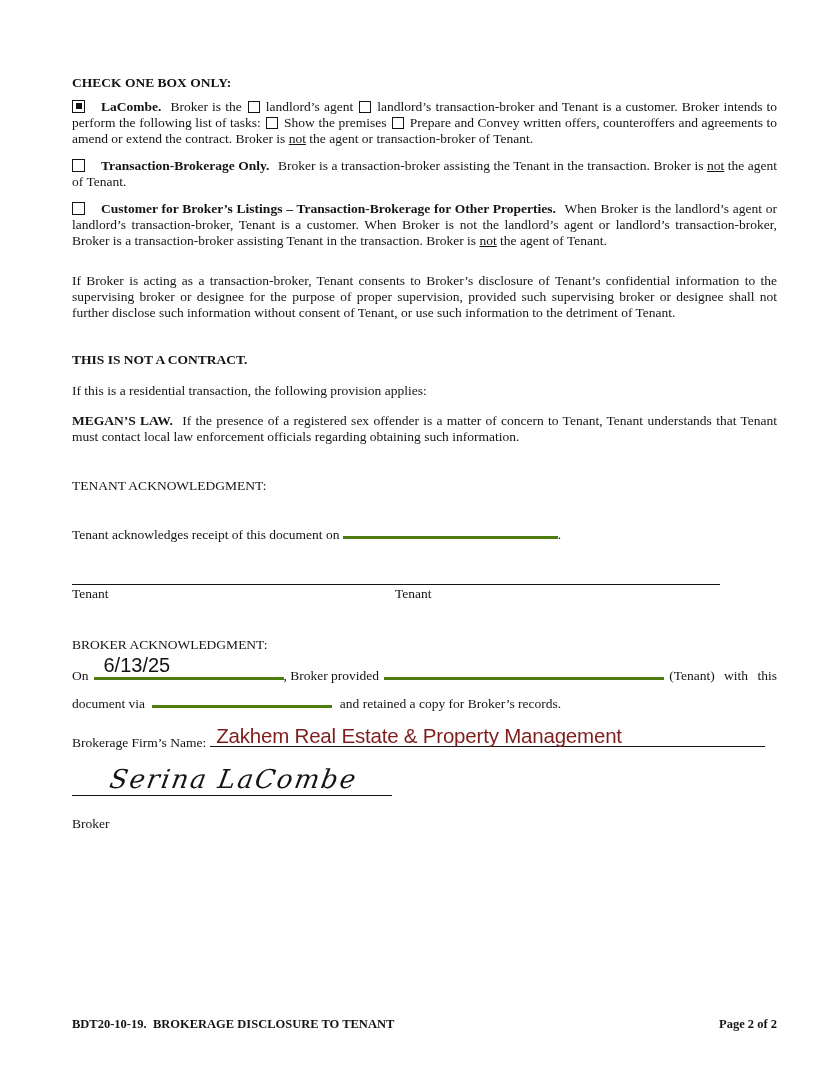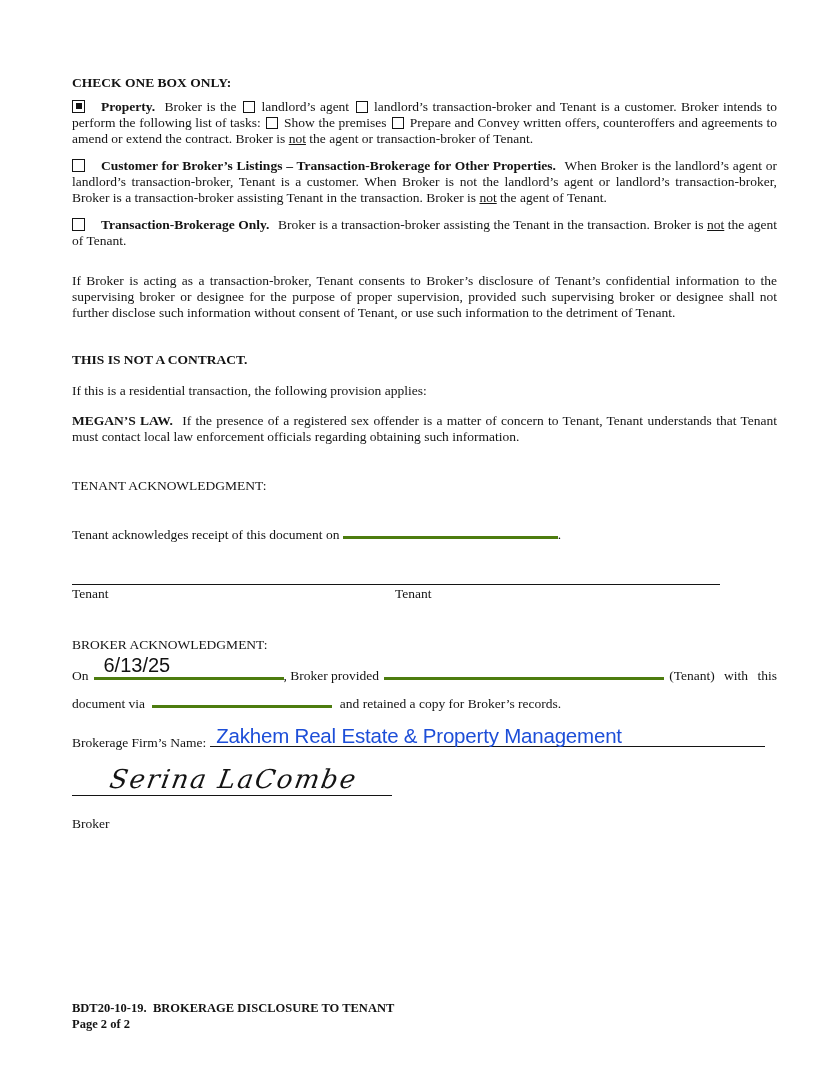--- a/index.html
+++ b/index.html
@@ -74,69 +74,69 @@
   }
   .bk-line2 { margin-top:8px; }
   .via-line { width:180px; height:13px; margin:0 4px 0 4px; }
 
   .firm-row { margin-top:8px; margin-right:12px; display:flex; align-items:baseline; }
   .firm-label { white-space:nowrap; }
   .firm-line { flex:1; height:26px; margin-left:4px; border-bottom:1.4px solid #141414; position:relative; }
   .firm-value {
     position:absolute; left:6px; bottom:2px;
     font-family:"Liberation Sans", sans-serif;
-    font-size:20.5px; letter-spacing:-0.2px; white-space:nowrap; color:#1d4ed8;
+    font-size:20.5px; letter-spacing:-0.2px; white-space:nowrap; color:#7f1d1d;
   }
 
   .broker-sign { margin-top:12px; width:320px; }
   .broker-sign-line { border-bottom:1.6px solid #141414; padding-left:38px; }
   .signature-script {
     display:inline-block;
     font-family:"DejaVu Serif", serif;
     font-style:italic; font-size:26px; line-height:32px;
     letter-spacing:2px; transform:skewX(-10deg); color:#141414;
     white-space:nowrap;
   }
   .broker-label { margin-top:20px; }
 
   .footer {
     position:absolute; left:72px; right:58px; bottom:48px;
     display:flex; justify-content:space-between;
-    font-weight:bold; font-size:12.5px;flex-direction:column;
+    font-weight:bold; font-size:12.5px;
   }
   .pre { white-space:pre-wrap; }
 </style>
 </head>
 <body>
 
 <div class="page">
   <div class="content">
 
     <p class="h-bold">CHECK ONE BOX ONLY:</p>
 
-    <p class="opt opt1"><span class="cb checked"></span><span class="ttl">Property.</span>
+    <p class="opt opt1"><span class="cb checked"></span><span class="ttl">LaCombe.</span>
       <span>Broker is the</span>
       <span class="cbs"></span>
       <span>landlord’s agent</span>
       <span class="cbs"></span>
       <span>landlord’s transaction-broker and Tenant is a customer. Broker intends to perform the following list of tasks:</span>
       <span class="cbs"></span>
       <span>Show the premises</span>
       <span class="cbs"></span>
       <span>Prepare and Convey written offers, counteroffers and agreements to amend or extend the contract. Broker is</span>
       <span class="u">not</span>
       <span>the agent or transaction-broker of Tenant.</span></p>
 
-    <p class="opt opt2"><span class="cb"></span><span class="ttl">Customer for Broker’s Listings – Transaction-Brokerage for Other Properties.</span>
-      <span>When Broker is the landlord’s agent or landlord’s transaction-broker, Tenant is a customer. When Broker is not the landlord’s agent or landlord’s transaction-broker, Broker is a transaction-broker assisting Tenant in the transaction. Broker is</span>
+    <p class="opt opt3"><span class="cb"></span><span class="ttl">Transaction-Brokerage Only.</span>
+      <span>Broker is a transaction-broker assisting the Tenant in the transaction. Broker is</span>
       <span class="u">not</span>
       <span>the agent of Tenant.</span></p>
 
-    <p class="opt opt3"><span class="cb"></span><span class="ttl">Transaction-Brokerage Only.</span>
-      <span>Broker is a transaction-broker assisting the Tenant in the transaction. Broker is</span>
+    <p class="opt opt2"><span class="cb"></span><span class="ttl">Customer for Broker’s Listings – Transaction-Brokerage for Other Properties.</span>
+      <span>When Broker is the landlord’s agent or landlord’s transaction-broker, Tenant is a customer. When Broker is not the landlord’s agent or landlord’s transaction-broker, Broker is a transaction-broker assisting Tenant in the transaction. Broker is</span>
       <span class="u">not</span>
       <span>the agent of Tenant.</span></p>
 
     <p class="just consent">If Broker is acting as a transaction-broker, Tenant consents to Broker’s disclosure of Tenant’s confidential information to the supervising broker or designee for the purpose of proper supervision, provided such supervising broker or designee shall not further disclose such information without consent of Tenant, or use such information to the detriment of Tenant.</p>
 
     <p class="h-bold not-contract">THIS IS NOT A CONTRACT.</p>
 
     <p class="residential">If this is a residential transaction, the following provision applies:</p>
 
     <p class="just megans"><span class="ttl">MEGAN’S LAW.</span>

